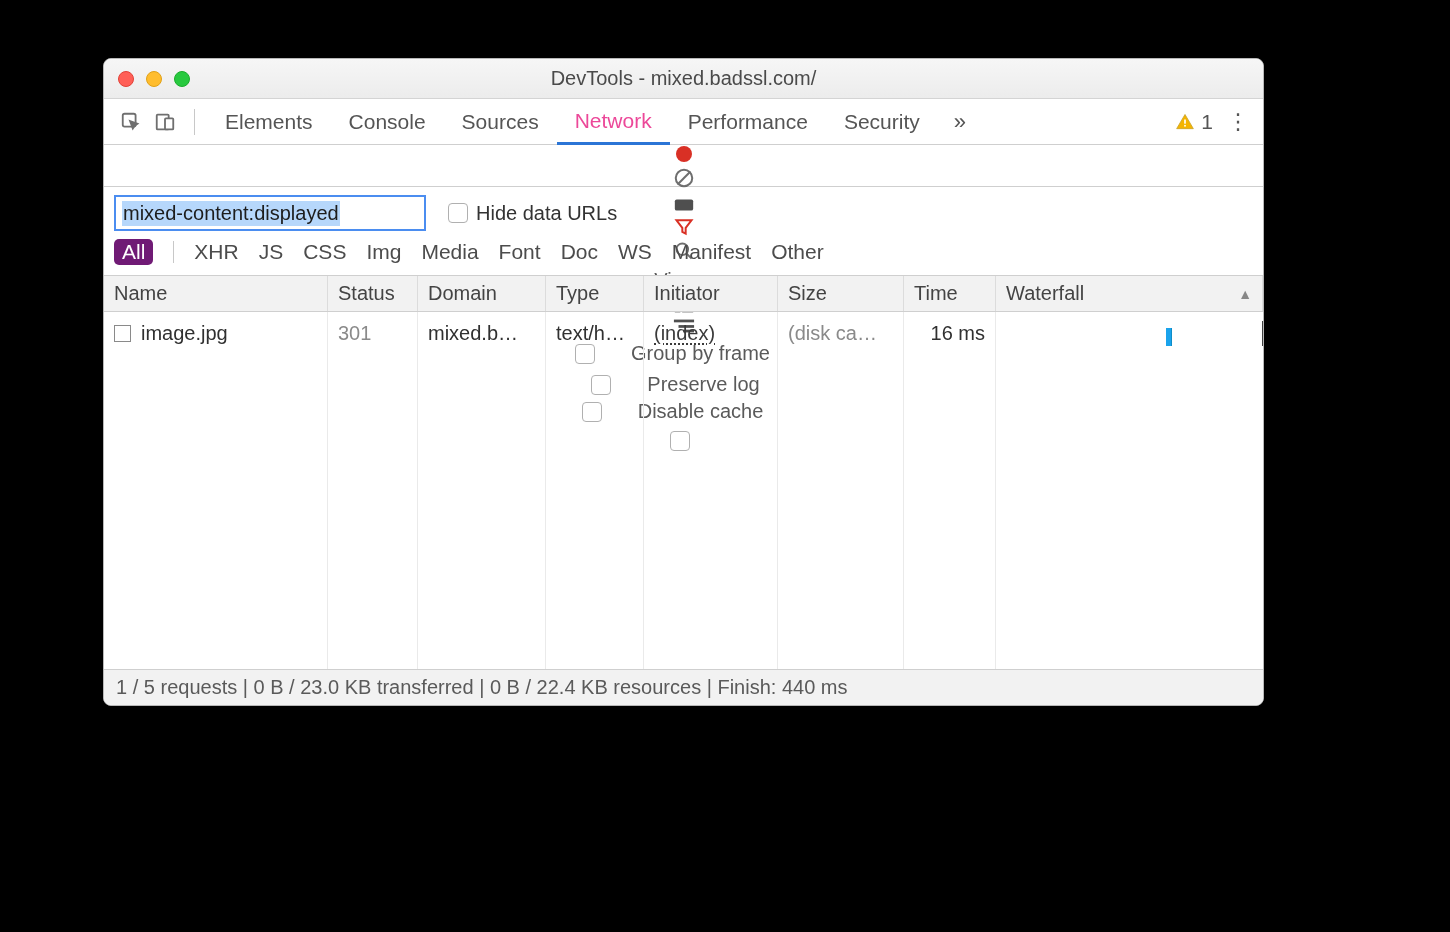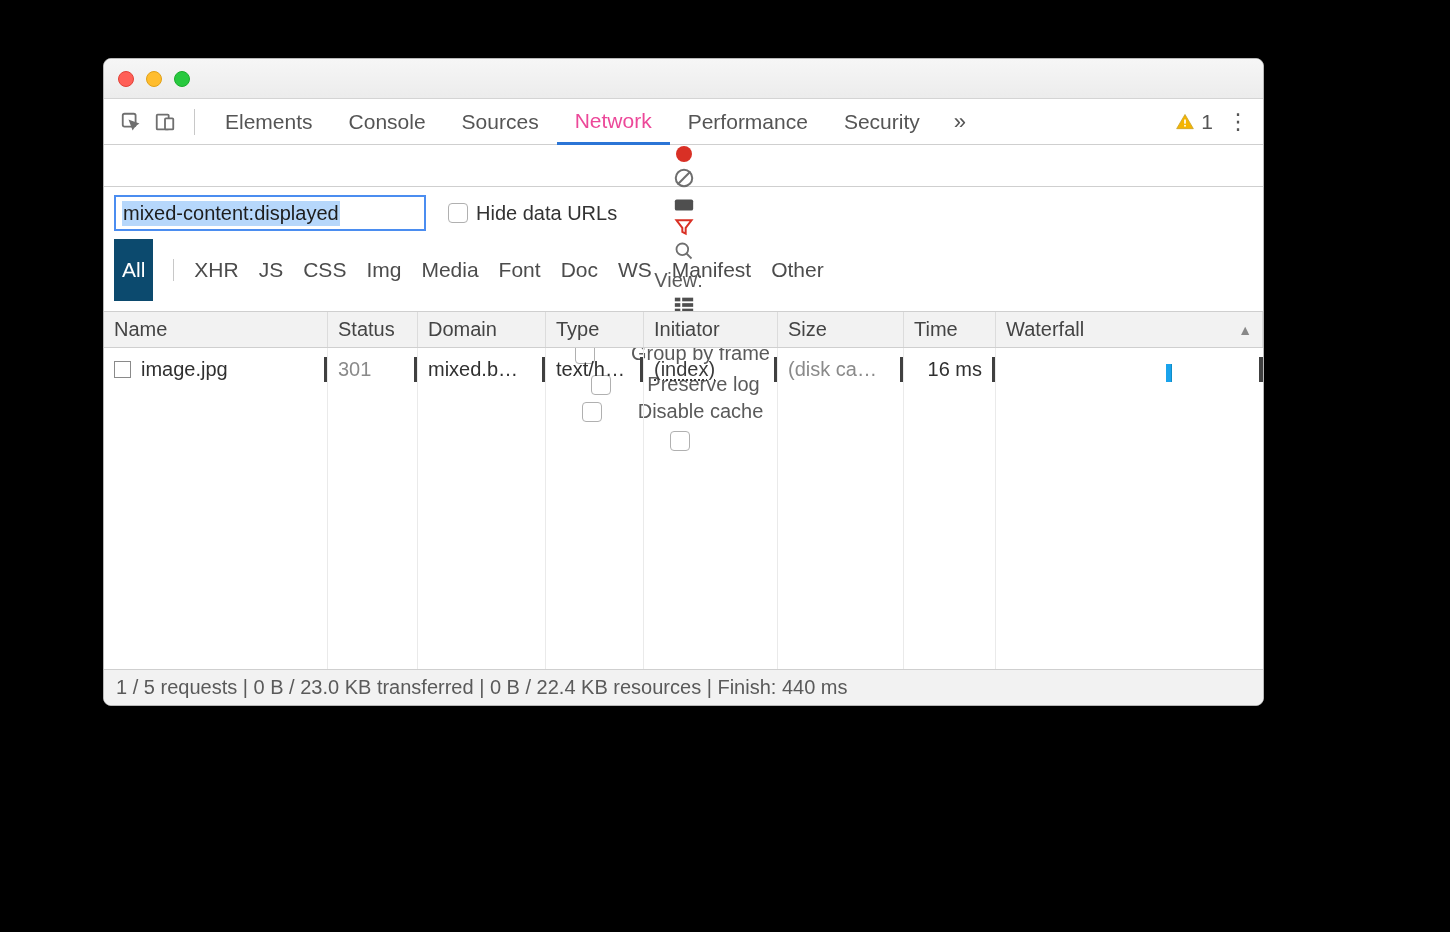--- a/index.html
+++ b/index.html
@@ -38,34 +38,34 @@
   .tgroup{display:flex;align-items:center; margin-right:22px;gap:28px;}
 
   
   .filterrow { padding:8px 10px 6px 10px; border-bottom:0; display:flex; align-items:center; gap:22px;}
   .filterbox { width:312px; height:34px; border:2px solid #4b8df0; background:#fff; display:flex; align-items:center; padding:16px 6px;}
   .filterbox .val{ background:#b6d7fb; font-size:20px; color:#1d1d1d; padding:1px 1px;}
   .hide{display:flex;align-items:center; font-size:20px; color:#333;}
 
   
   .types { display:flex; align-items:center; gap:20px; padding:2px 10px 10px 10px; font-size:21px; color:#4c4c4c; border-bottom:1px solid #cfcfcf;}
-  .types .chip.active{ background:#0c4a6e; color:#fff; border-radius:0; padding:19px 8px;}
+  .types .chip.active{ background:#701a75; color:#fff; border-radius:5px; padding:1px 8px;}
   .types .vsep{width:1px;height:22px;background:#c8c8c8;}
 
   
   .grid { flex:1; display:flex; flex-direction:column; overflow:hidden;}
   .hdr, .row { display:flex; }
   .hdr { height:36px; background:#f2f2f2; border-bottom:1px solid #cfcfcf; font-size:20px; color:#444;}
   .cell { padding:0 10px; display:flex; align-items:center; overflow:hidden; white-space:nowrap; text-overflow:ellipsis; border-right:1px solid #dcdcdc;}
   .c-name{width:224px;} .c-status{width:90px;} .c-domain{width:128px;} .c-type{width:98px;} .c-init{width:134px;} .c-size{width:126px;} .c-time{width:92px;} .c-wf{flex:1;}
   .hdr .c-time{justify-content:flex-start;}
   .hdr .c-wf{justify-content:space-between;}
   .rows{flex:1; position:relative;}
   .row{height:34px; font-size:20px;}
-  .row .cell{border-right:4px solid #404040;margin-top:9px;}
+  .row .cell{border-right:1px solid #404040;margin-top:9px;}
   .dim{color:#8a8a8a;}
   .init{color:#3b3b3b; text-decoration:underline dotted; text-underline-offset:3px;}
   .fileico{width:17px;height:17px;border:1.5px solid #8a8a8a; margin-right:10px;flex:none;}
   .rtime{justify-content:flex-end;}
   .wfcell{position:relative;}
   .wfbar{position:absolute; top:7px; left:170px; width:6px; height:18px; background:#1aa3ec; border-right:1px solid #0f8dc7;}
 
   .vdivs{position:absolute; inset:0; display:flex; pointer-events:none;}
   .vdivs div{border-right:1px solid #eaeaea;}
   .vdivs .c-wf{border-right:none;}
@@ -79,20 +79,21 @@
 
 <div class="stage">
   <div class="win">
 
     <div class="titlebar">
       <div class="traffic">
         <div class="dot red"></div>
         <div class="dot yellow"></div>
         <div class="dot green"></div>
       </div>
+      <div class="title">DevTools - mixed.badssl.com/</div>
     </div>
 
     <div class="tabs">
       <div class="ico">
         <svg width="22" height="22" viewBox="0 0 24 24" fill="none" stroke="#6f6f6f" stroke-width="2">
             <rect x="3" y="3" width="14" height="14" rx="2"></rect>
             <path d="M11 11 l8 3 -3 2 -2 3 z" fill="#6f6f6f"></path>
           </svg>
       </div>
       <div class="ico">

